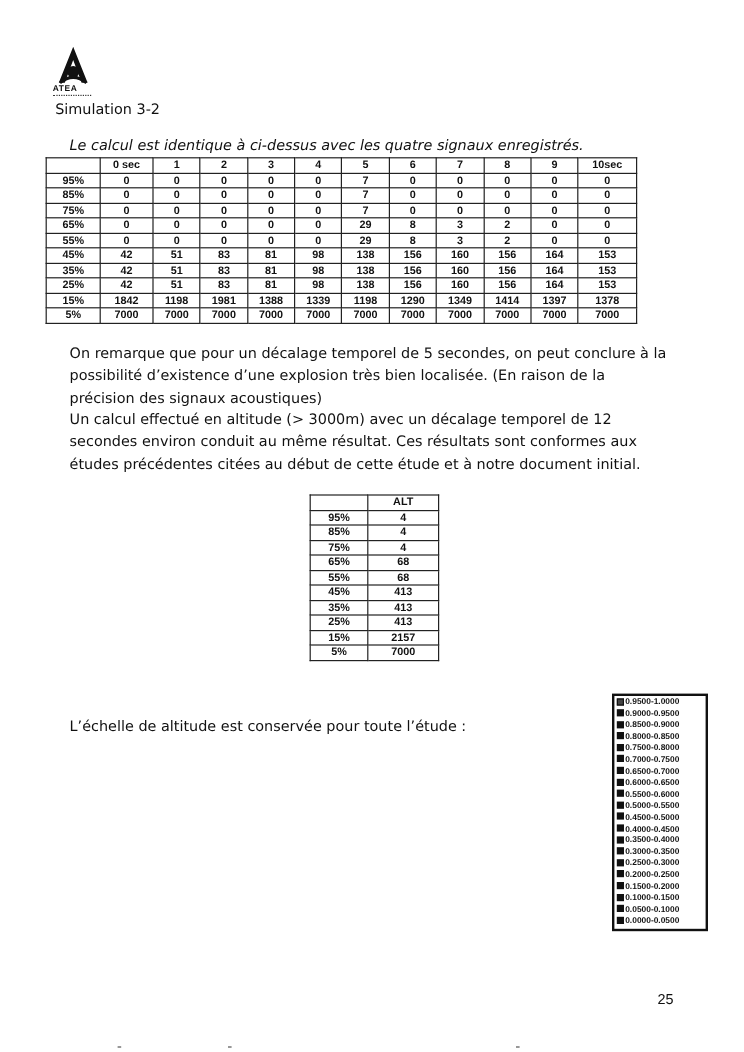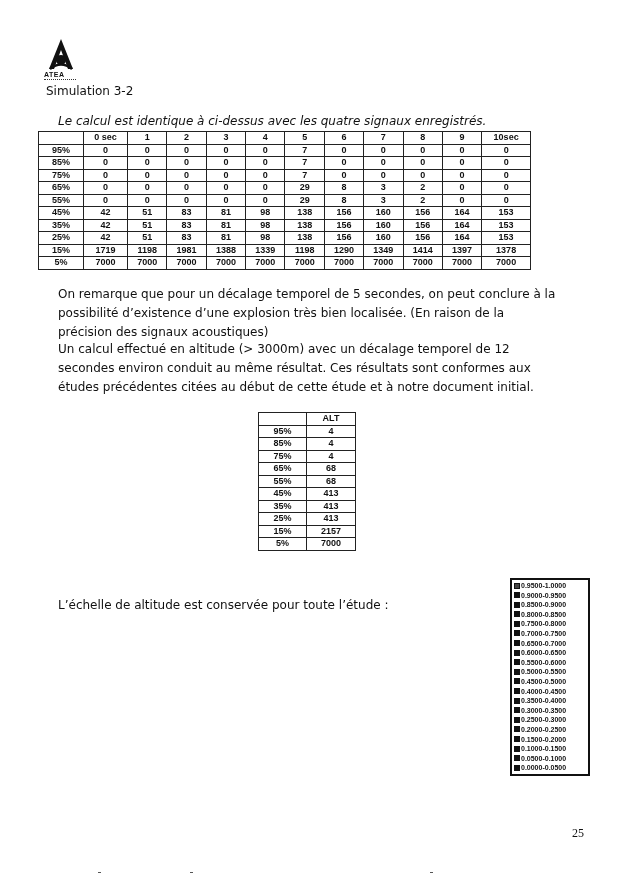--- a/index.html
+++ b/index.html
@@ -7,33 +7,33 @@
   .abs { position:absolute; }
   .logo { left:46px; top:38px; width:30px; height:34px; }
   .logo-text { left:44px; top:71px; font-family:"Liberation Sans", sans-serif; font-weight:bold; font-size:7px; letter-spacing:0.5px; }
   .logo-sub { left:44px; top:79px; width:32px; height:2px; border-top:1px dotted #333; }
   .section-title { left:46px; top:84px; font-size:12px; }
   .intro { left:58px; top:114px; font-size:12px;font-style:italic; }
   table.grid { border-collapse:collapse; font-family:"Liberation Sans", sans-serif; font-weight:bold; font-size:9px; }
   table.grid td, table.grid th { border:1px solid #222; text-align:center; padding:0; height:11.5px; line-height:11px; }
   .t1 { left:38px; top:131px; width:493px; }
   .t1 td.rowh { width:44px; }
-  .t2 { left:258px; top:412px; width:98px; }
+  .t2 { left:258px; top:412px; width:108px; }
   .t2 td.rowh { width:47px; }
   .t2 td { height:11.7px; }
   .para { left:58px; font-size:12px; line-height:19px; width:500px; }
   .p1 { top:285px; }
   .p2 { top:340px; }
   .italic { }
   .legend-text { left:58px; top:598px; font-size:12px; }
   .legend { left:510px; top:578px; width:74px; border:2px solid #111; padding:1px 0 1px 2px; font-family:"Liberation Sans", sans-serif; font-weight:bold; font-size:7px; }
   .legend-row { height:9.6px; line-height:9.6px; white-space:nowrap; }
   .sw { display:inline-block; width:6px; height:6px; background:#111; margin-right:1px; vertical-align:-0.5px; }
   .sw.first { background:#444; border:1px solid #111; width:4px; height:4px; }
-  .page-num { left:572px; top:826px; font-family:Liberation Serif, serif; font-size:12px; }
+  .page-num { left:548px; top:826px; font-family:Liberation Sans, sans-serif; font-size:12px; }
   .dot { width:3px; height:1px; background:#555; }
 </style>
 </head>
 <body>
 
 <svg class="abs logo" viewBox="0 0 30 34">
   <path d="M15 1 L3 31 L8 31 L15 12 L22 31 L27 31 Z" fill="#111"></path>
   <circle cx="15" cy="22" r="5" fill="#111"></circle>
   <path d="M4 31 Q15 22 26 31" stroke="#111" stroke-width="2.5" fill="none"></path>
 </svg>
@@ -168,21 +168,21 @@
         <td>98</td>
         <td>138</td>
         <td>156</td>
         <td>160</td>
         <td>156</td>
         <td>164</td>
         <td>153</td>
       </tr>
       <tr>
         <td class="rowh">15%</td>
-        <td>1719</td>
+        <td>1842</td>
         <td>1198</td>
         <td>1981</td>
         <td>1388</td>
         <td>1339</td>
         <td>1198</td>
         <td>1290</td>
         <td>1349</td>
         <td>1414</td>
         <td>1397</td>
         <td>1378</td>

